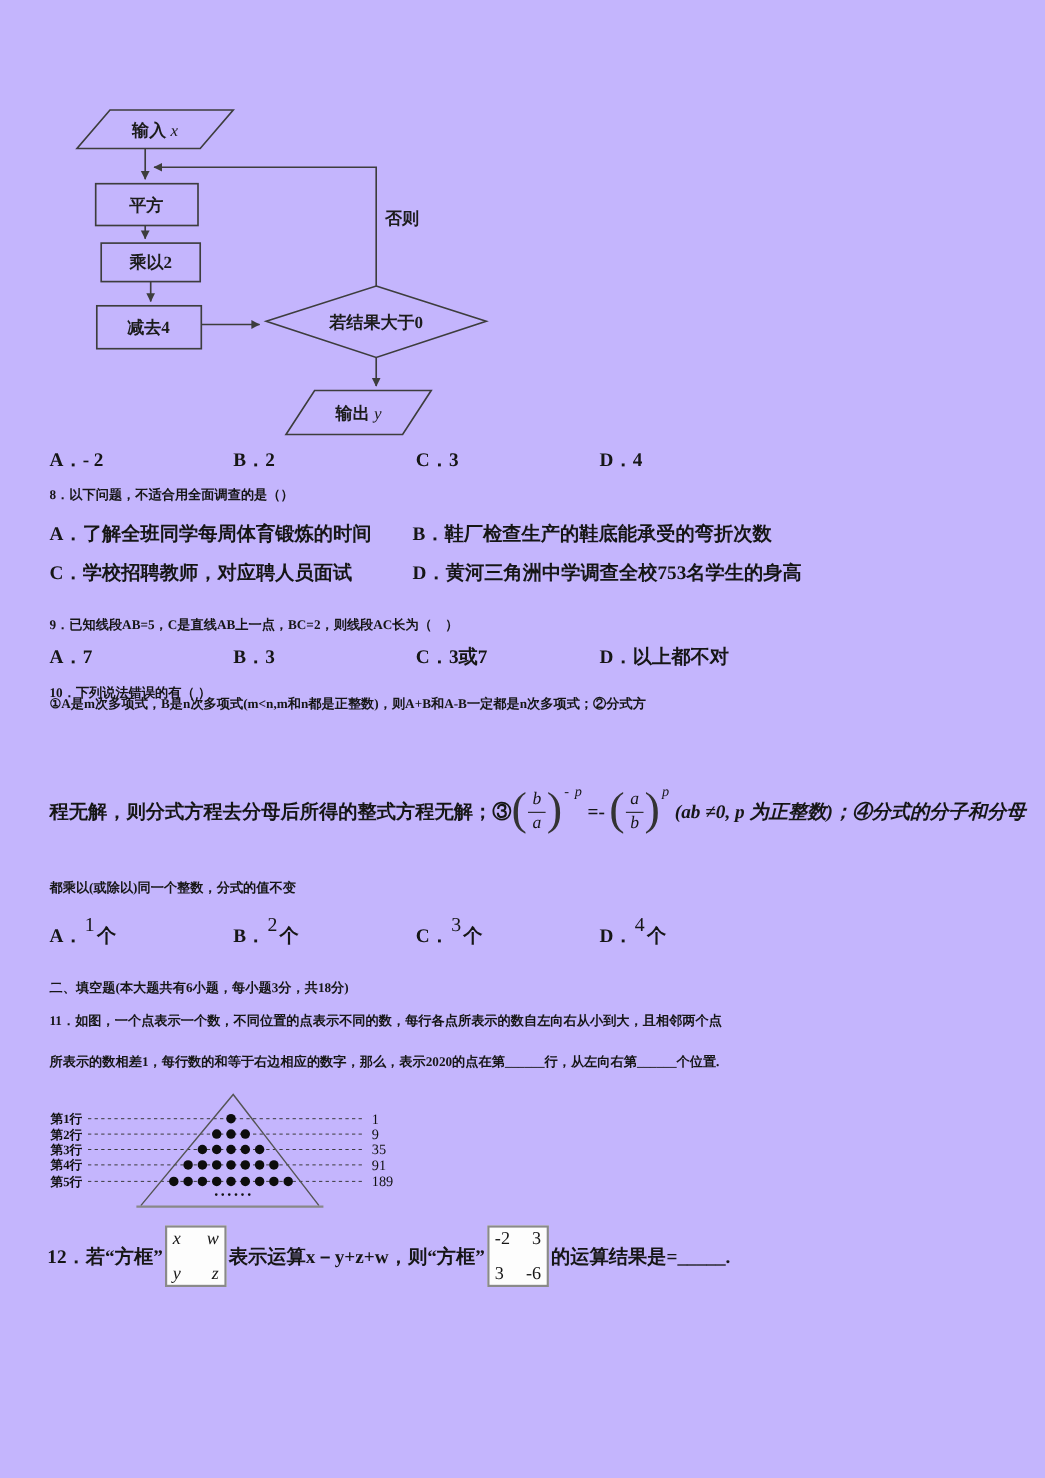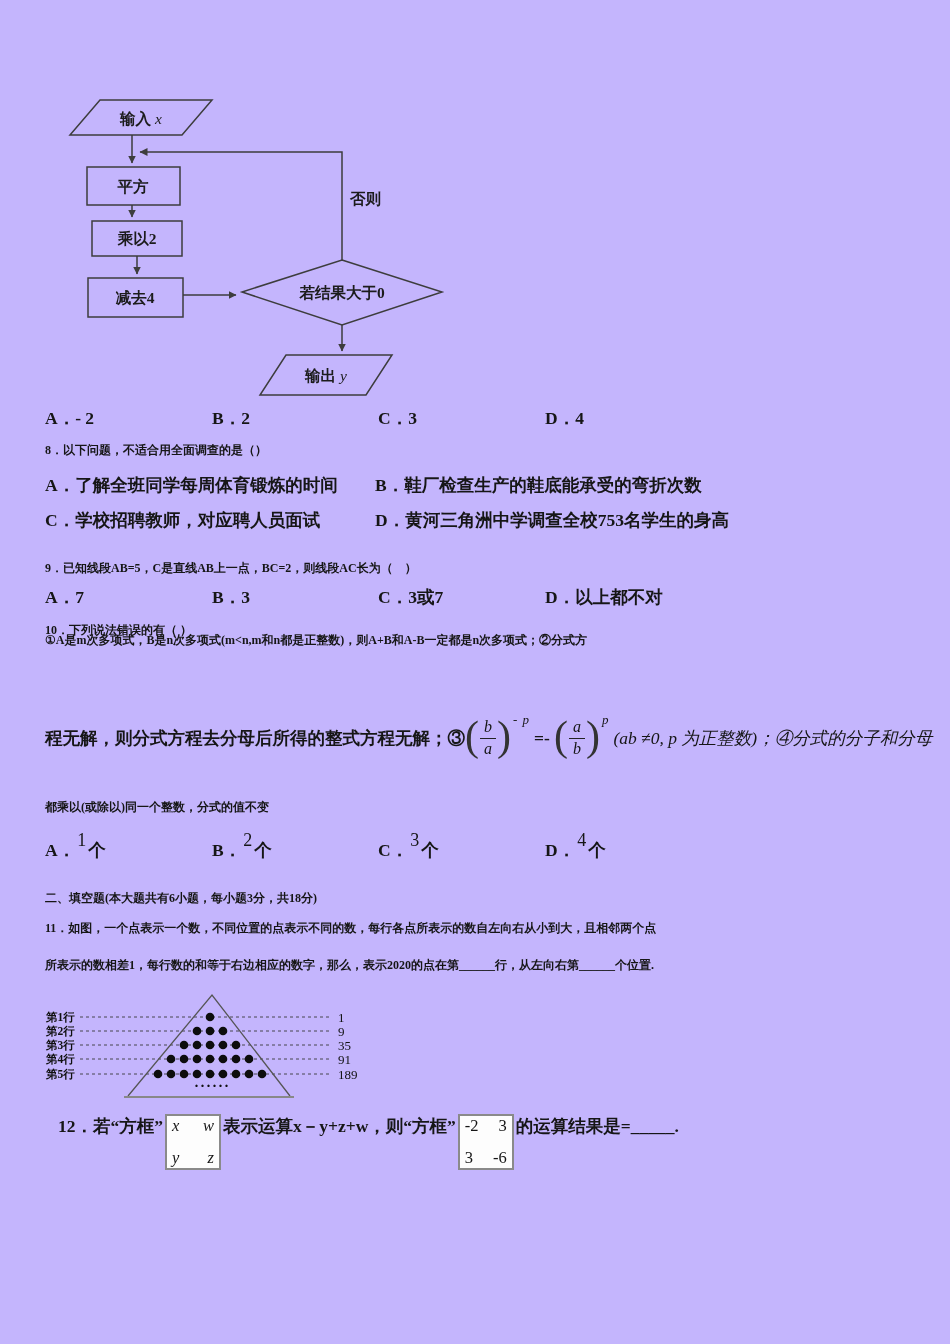--- a/index.html
+++ b/index.html
@@ -15,25 +15,25 @@
   .cb2{left:375px}
   .supnum{font-style:normal;font-size:18px;position:relative;top:-10px;margin:0 2px;font-weight:500;}
   
   .formula-line{position:absolute;left:45px;top:700px;height:76px;display:flex;align-items:center;font-size:17.5px;white-space:nowrap;}
   .frac{display:inline-flex;flex-direction:column;align-items:center;font-style:italic;font-weight:400;font-size:16px;line-height:1.15;margin:0 1px;}
   .frac .num{padding:0 4px 1px 4px;border-bottom:1.2px solid #222;}
   .frac .den{padding-top:1px;}
   .bigp{font-size:42px;font-weight:400;font-style:normal;line-height:0;position:relative;top:-2px;color:#333;}
   .fexp{font-style:italic;font-weight:400;font-size:13px;position:relative;top:-18px;margin-left:2px;letter-spacing:1px;}
   .eqsign{margin:0 4px;font-weight:600;}
-  .abgroup{font-style:italic;font-weight:400;}
+  .abgroup{font-style:italic;font-weight:700;}
   
   svg text{font-family:"Liberation Serif","DejaVu Serif",serif;}
   
-  .q12row{position:absolute;left:58px;top:1114px;display:flex;align-items:flex-start;font-size:17.5px;white-space:nowrap;}
+  .q12row{position:absolute;left:43px;top:1114px;display:flex;align-items:center;font-size:17.5px;white-space:nowrap;}
   .mbox{width:56px;height:56px;border:2px solid #8a8a8a;box-sizing:border-box;
     display:grid;grid-template-columns:1fr 1fr;grid-template-rows:1fr 1fr;
     padding:2px 5px;margin:0 2px;background:#fdfdfd;font-size:16.5px;line-height:1;}
   .mbox span{font-weight:500;}
   .mbox .tl{justify-self:start;align-self:start;}
   .mbox .tr{justify-self:end;align-self:start;}
   .mbox .bl{justify-self:start;align-self:end;}
   .mbox .br{justify-self:end;align-self:end;}
   .varbox span{font-style:italic;}
 </style>

